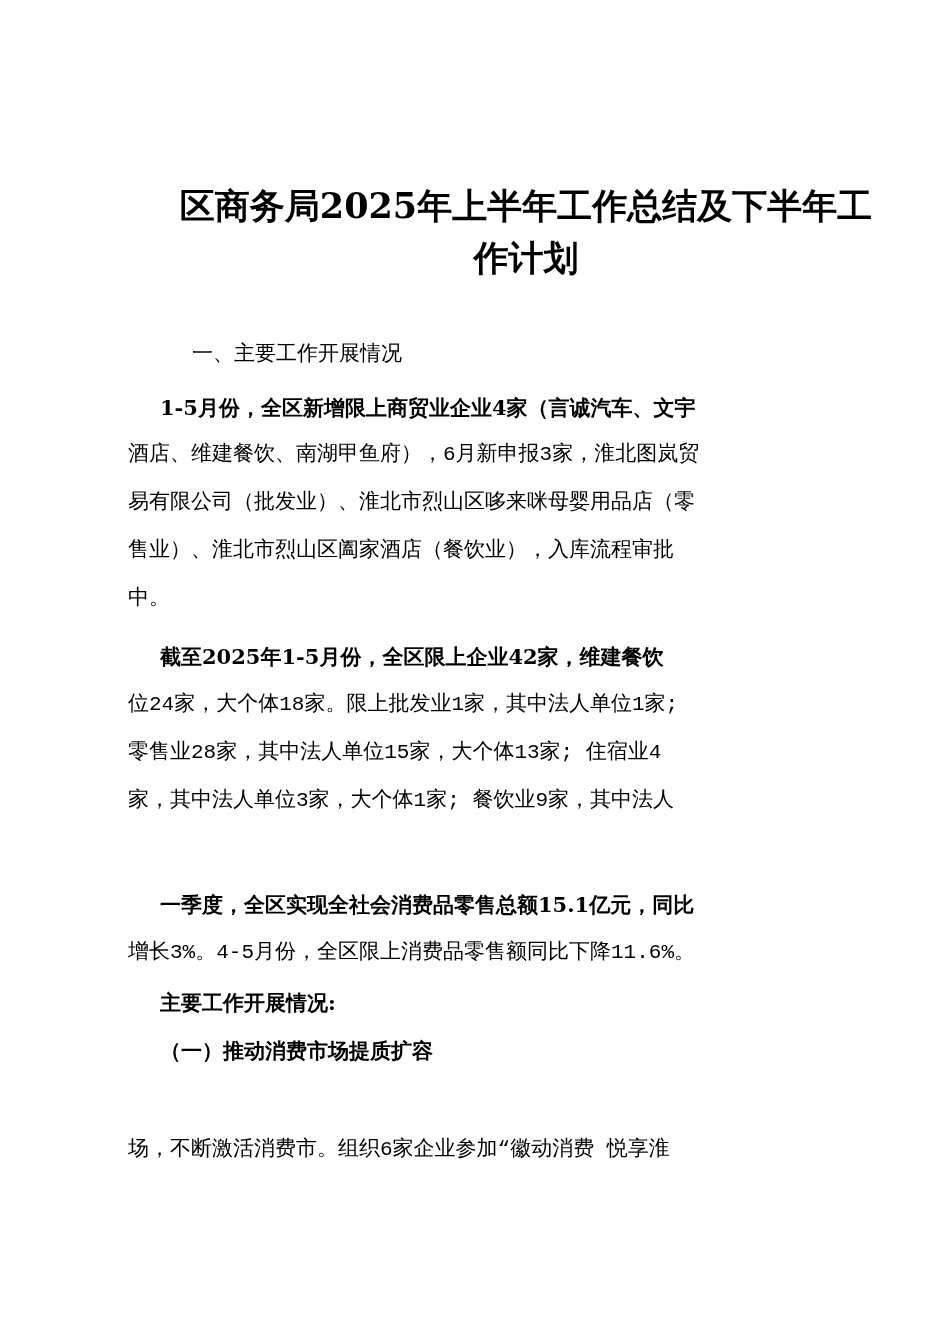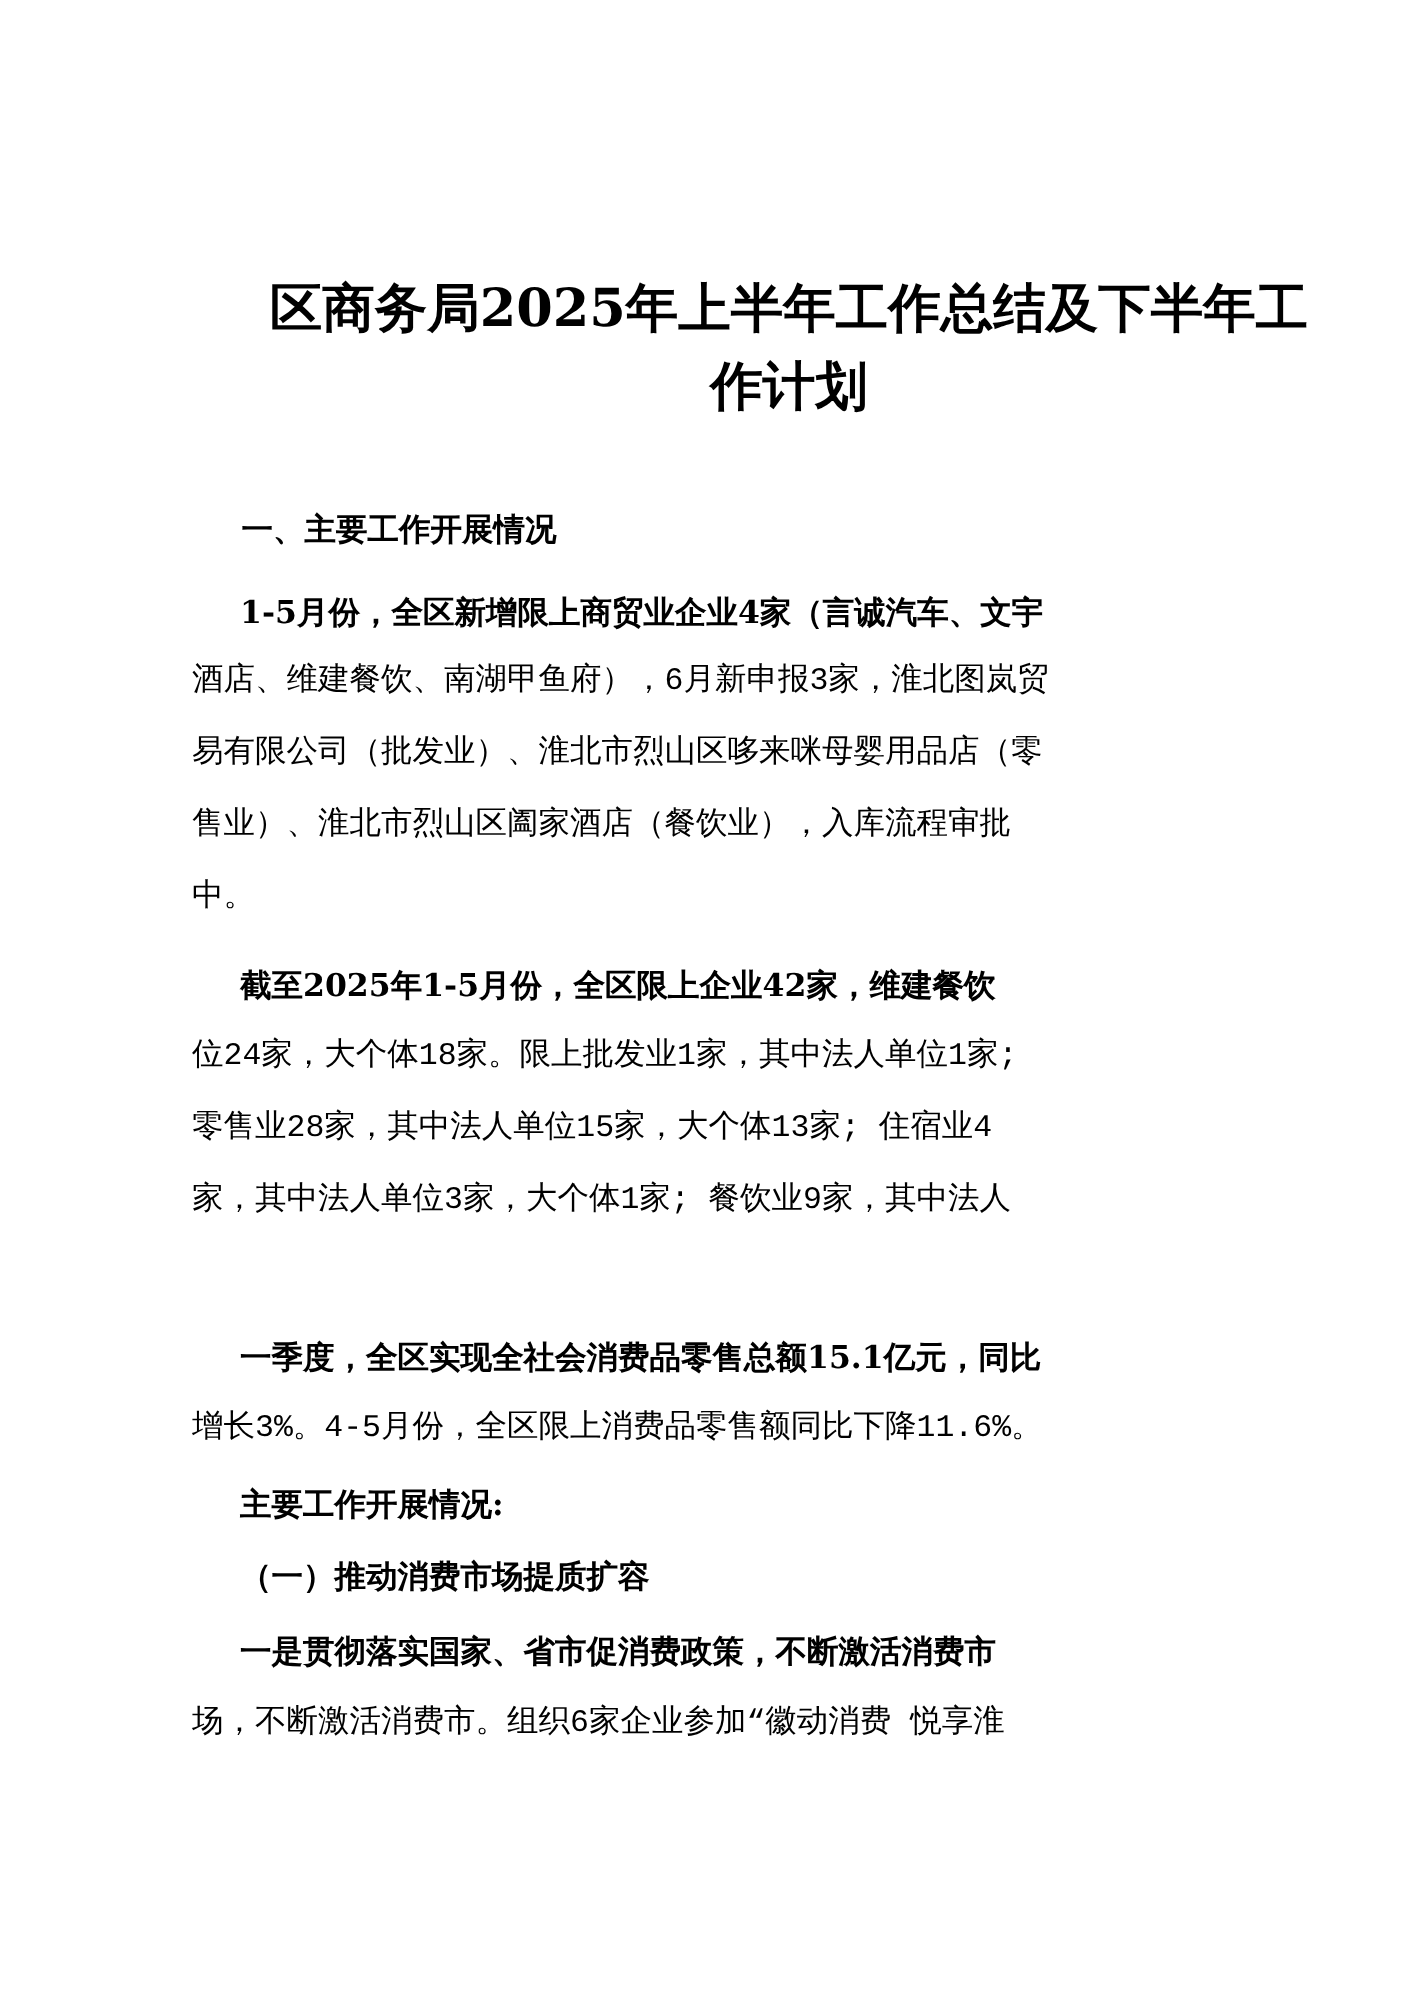--- a/index.html
+++ b/index.html
@@ -4,22 +4,22 @@
 <style>
   html, body { margin: 0; padding: 0; background: #ffffff; }
   body { width: 950px; height: 1344px; position: relative; overflow: hidden; color: #000; }
   .page { position: absolute; left: 0; top: 0; width: 950px; height: 1344px; background: #fff; }
   .title {
     position: absolute; left: 130px; width: 700px; text-align: center;
     font-family: "DejaVu Serif", "Liberation Serif", serif; font-weight: bold;
     font-size: 35px; line-height: 52px; letter-spacing: 0px; top: 180px; margin-left: 46px;
   }
   .heading {
-    position: absolute; left: 161px; top: 338px;
-    font-family: "DejaVu Sans", sans-serif; font-weight: bold; font-size: 21px; line-height: 30px;
+    position: absolute; left: 192px; top: 338px;
+    font-family: "DejaVu Sans", sans-serif; font-weight: normal; font-size: 21px; line-height: 30px;
   }
   .line {
     position: absolute; white-space: nowrap;
     font-family: "DejaVu Serif", "Liberation Serif", serif; font-size: 21px; line-height: 30px;
   }
   .l-first { left: 160px; font-weight: bold; }
   .l-cont { left: 128px; font-family: Liberation Mono, monospace; }
 </style>
 </head>
 <body>
@@ -43,15 +43,14 @@
   <div class="line l-cont" style="top:738px">零售业28家，其中法人单位15家，大个体13家; 住宿业4</div>
   <div class="line l-cont" style="top:786px">家，其中法人单位3家，大个体1家; 餐饮业9家，其中法人</div>
 
   <div class="line l-first" style="top:890px">一季度，全区实现全社会消费品零售总额15.1亿元，同比</div>
   <div class="line l-cont" style="top:938px">增长3%。4-5月份，全区限上消费品零售额同比下降11.6%。</div>
 
   <div class="line l-first" style="top:1036px">（一）推动消费市场提质扩容</div>
 
   <div class="line l-first" style="top:988px">主要工作开展情况:</div>
 
-  <div class="line l-first" style="top:1086px">一是贯彻落实国家、省市促消费政策，不断激活消费市</div>
   <div class="line l-cont" style="top:1135px">场，不断激活消费市。组织6家企业参加“徽动消费 悦享淮</div>
 </div>
 
 </body></html>

